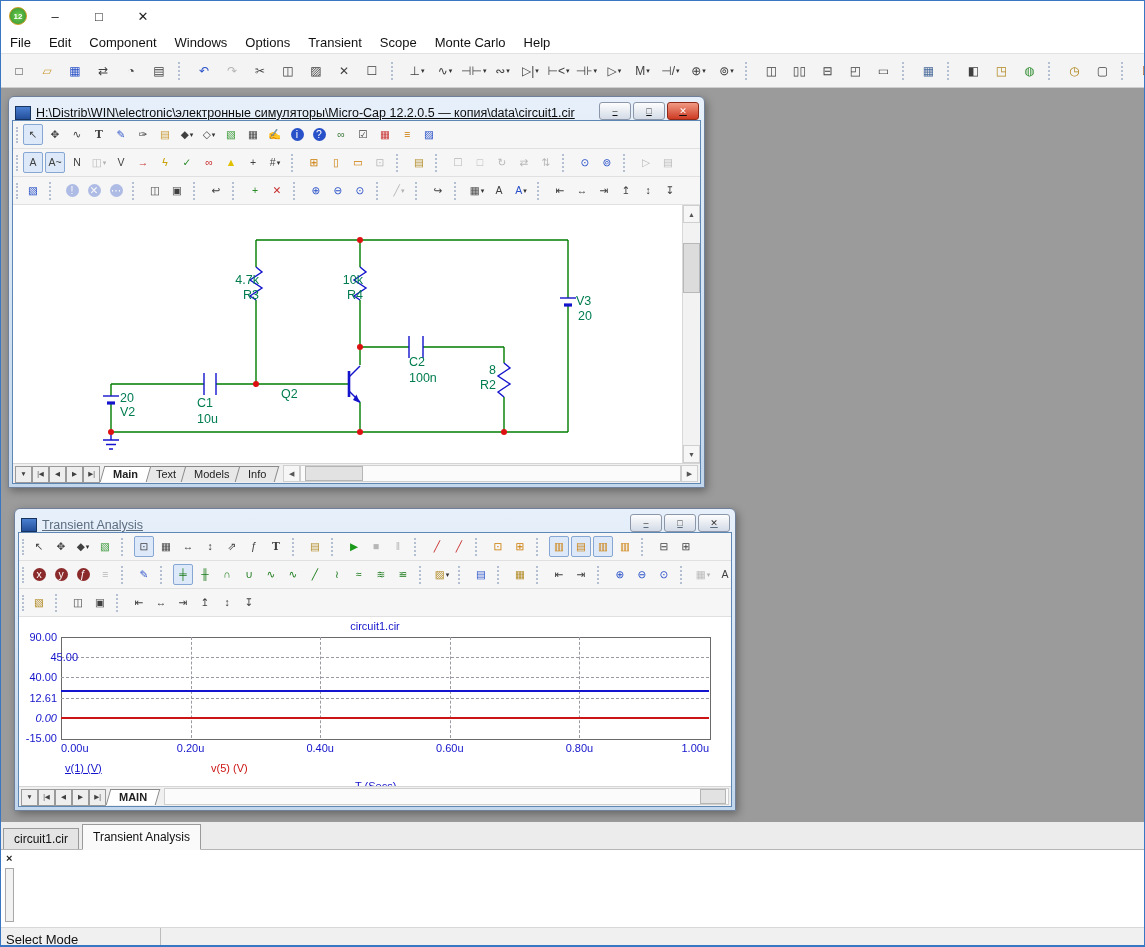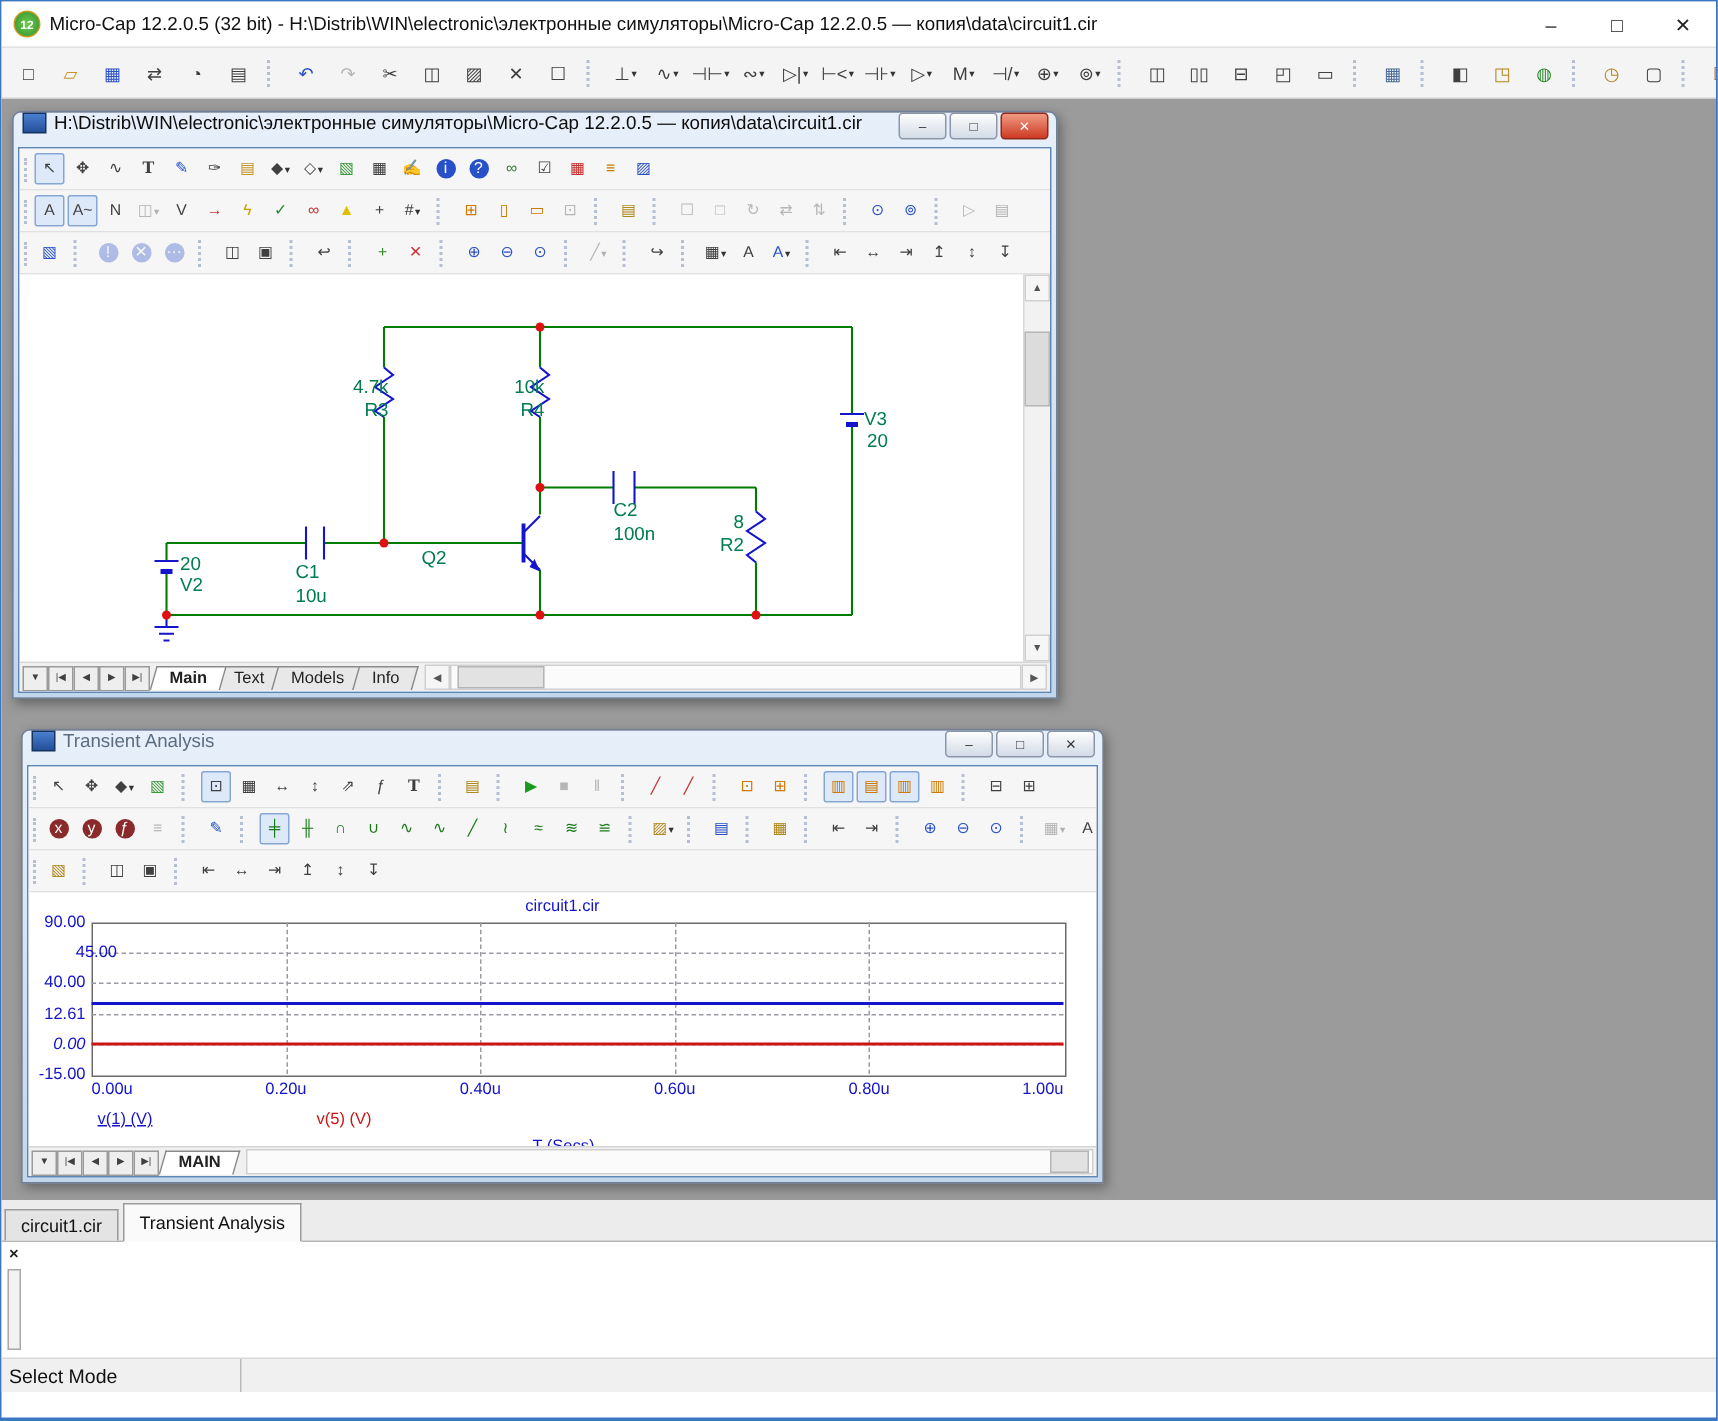--- a/index.html
+++ b/index.html
@@ -28,21 +28,21 @@
   .tb.x{opacity:.35;}
   .tb .dd{font-size:7px;margin-left:1px;color:#333;}
   .tb .gr{display:inline-flex;align-items:center;justify-content:center;width:13px;height:13px;
           border-radius:50%;color:#fff;font-size:9px;}
   .tsep{width:6px;height:18px;border-left:2px dotted #b4c0d2;margin:0 4px 0 5px;flex:none;}
   
   .mdi{position:relative;height:734px;background:#9b9b9b;overflow:hidden;}
   
   .cwin{position:absolute;box-sizing:border-box;border:1px solid #70809a;border-radius:6px 6px 0 0;
         background:linear-gradient(#e7f0fa,#c2d6ec);padding:0 3px 3px 3px;box-shadow:2px 3px 8px rgba(0,0,0,.35);}
-  .ctitle{height:23px;display:flex;align-items:flex-start;font-size:12.5px;color:#0c0c0c;}
+  .ctitle{height:23px;display:flex;align-items:flex-end;font-size:12.5px;color:#0c0c0c;text-decoration:underline;}
   .cwin.inactive .ctitle{color:#5d6d80;}
   .cicon{width:14px;height:12px;background:linear-gradient(#4a7fd0,#234f9a);border:1px solid #17335f;
          margin:0 5px 0 3px;flex:none;}
   .ctext{flex:1;white-space:nowrap;overflow:hidden;}
   .cbtns{display:flex;gap:2px;margin-right:2px;}
   .wbtn{width:30px;height:16px;border:1px solid #8b97a8;border-radius:3px;display:flex;align-items:center;
         justify-content:center;font-size:9px;color:#333;background:linear-gradient(#fdfdfd,#d3dbe7);}
   .cwin.active .wbtn.close{background:linear-gradient(#f09a84,#ce3a23);border-color:#8e2a1a;color:#fff;}
   .cbody{border:1px solid #5f87b5;background:#f3f3f3;height:calc(100% - 23px);box-sizing:border-box;
          display:flex;flex-direction:column;overflow:hidden;}
@@ -95,26 +95,36 @@
   .st-right{flex:1;padding-left:6px;}
   svg text{font-family:"Liberation Sans",sans-serif;}
 </style>
 </head>
 <body>
 
 <div class="app">
 
   <div class="titlebar">
     <span class="applogo">12</span>
-    <span class="apptitle">Micro-Cap 12.2.0.5 (32 bit) - H:\Distrib\WIN\electronic\электронные симуляторы\Micro-Cap 12.2.0.5 — копия\data\circuit1.cir</span>
     <span class="wc">–</span>
     <span class="wc">□</span>
     <span class="wc">✕</span>
   </div>
 
+  <div class="menubar">
+      <span class="menu-item">File</span>
+      <span class="menu-item">Edit</span>
+      <span class="menu-item">Component</span>
+      <span class="menu-item">Windows</span>
+      <span class="menu-item">Options</span>
+      <span class="menu-item">Transient</span>
+      <span class="menu-item">Scope</span>
+      <span class="menu-item">Monte Carlo</span>
+      <span class="menu-item">Help</span>
+    </div>
 
   <div class="maintb">
       <span class="tb">
         <span class="g" style="color: rgb(64, 64, 64);">□</span>
       </span>
       <span class="tb">
         <span class="g" style="color: rgb(200, 149, 42);">▱</span>
       </span>
       <span class="tb">
         <span class="g" style="color: rgb(40, 80, 200);">▦</span>

